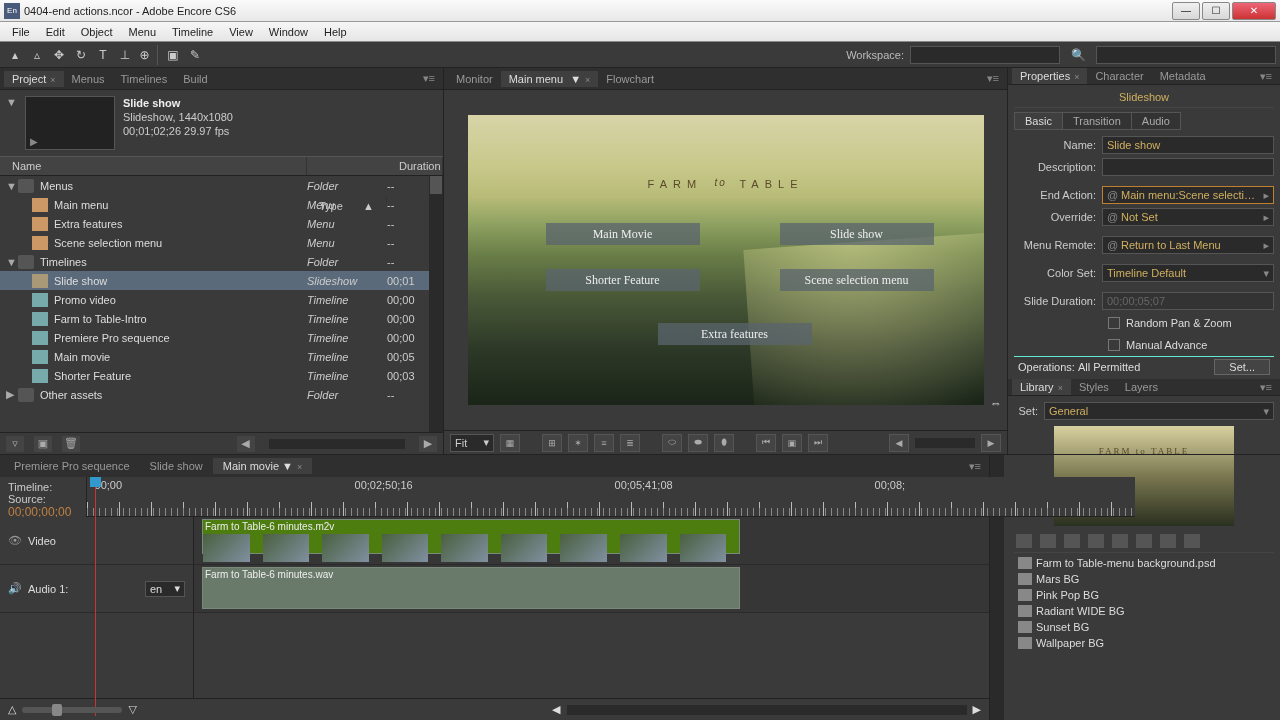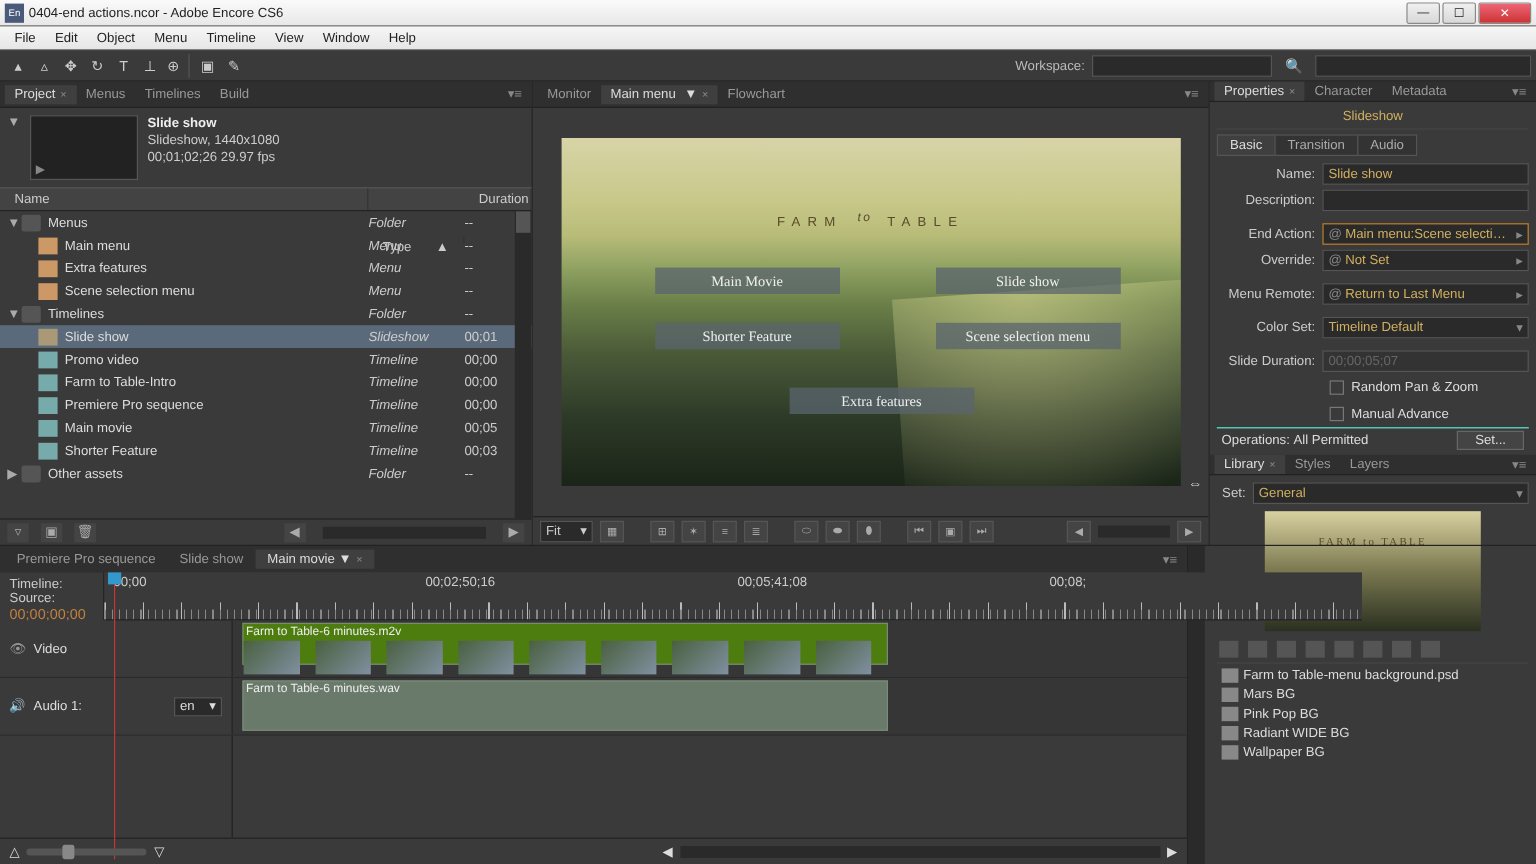--- a/index.html
+++ b/index.html
@@ -446,20 +446,24 @@
           <div class="lib-row">
             <div class="ic2"></div>
             <span>Pink Pop BG</span>
           </div>
           <div class="lib-row">
             <div class="ic2"></div>
             <span>Radiant WIDE BG</span>
           </div>
           <div class="lib-row">
             <div class="ic2"></div>
+            <span>Sunset BG</span>
+          </div>
+          <div class="lib-row">
+            <div class="ic2"></div>
             <span>Wallpaper BG</span>
           </div>
         </div>
     </div>
   </div>
 </div>
 
 <div class="bottom">
  <div class="timeline-panel">
   <div class="tl-tabs">

